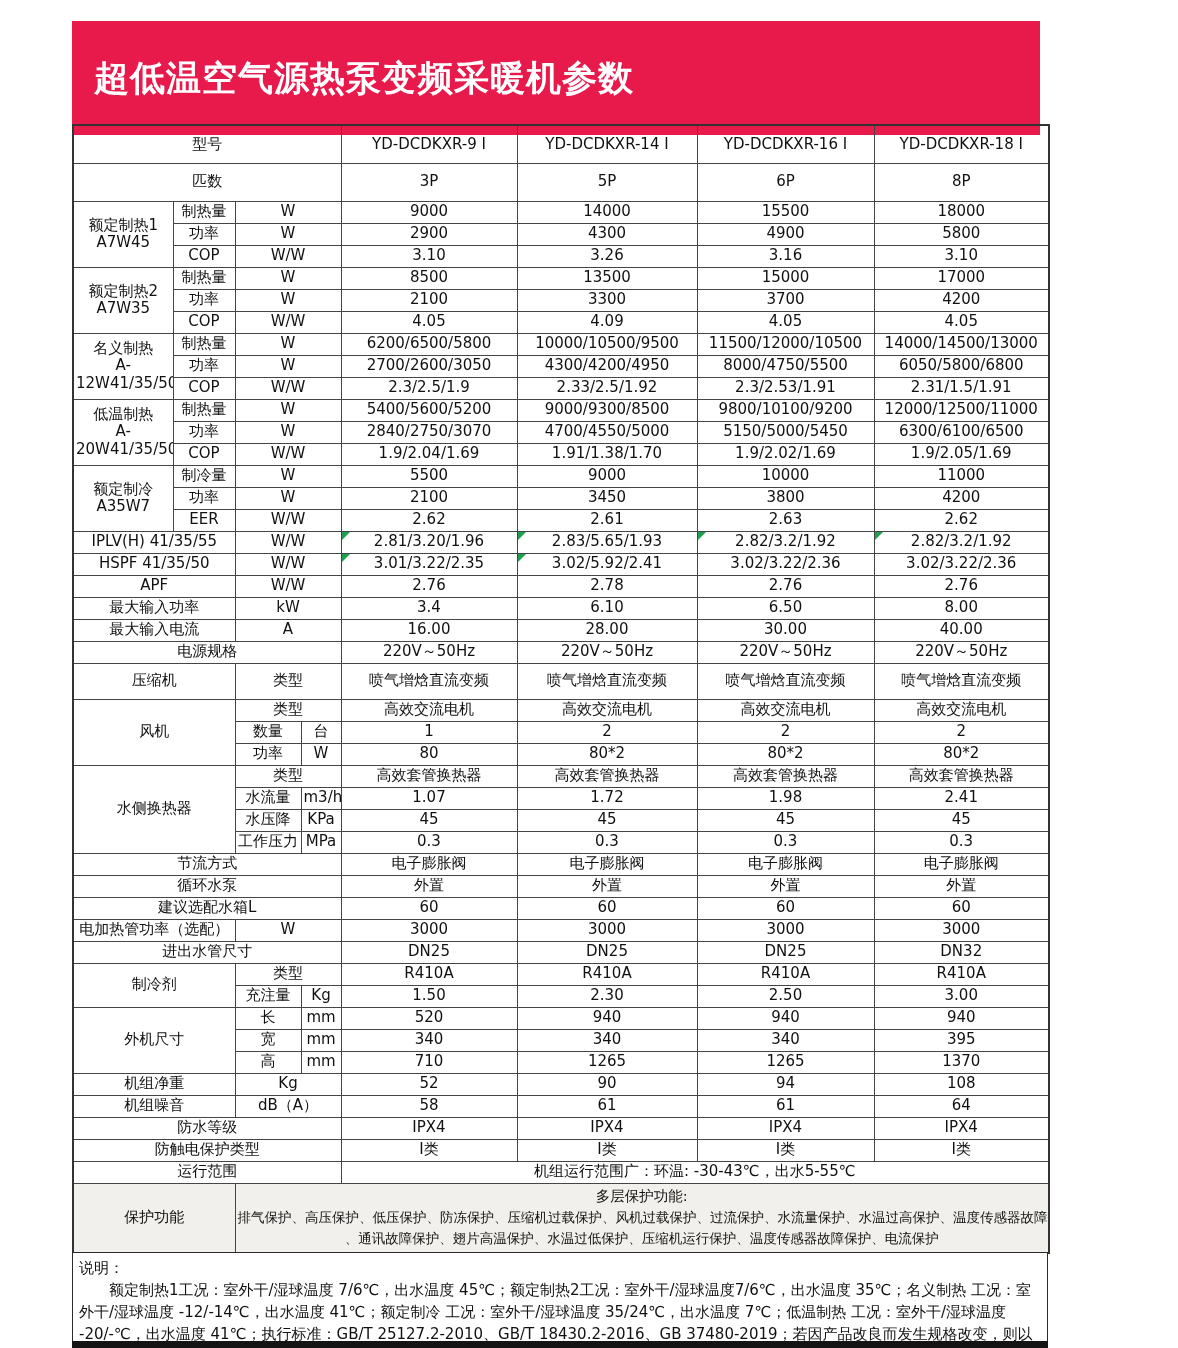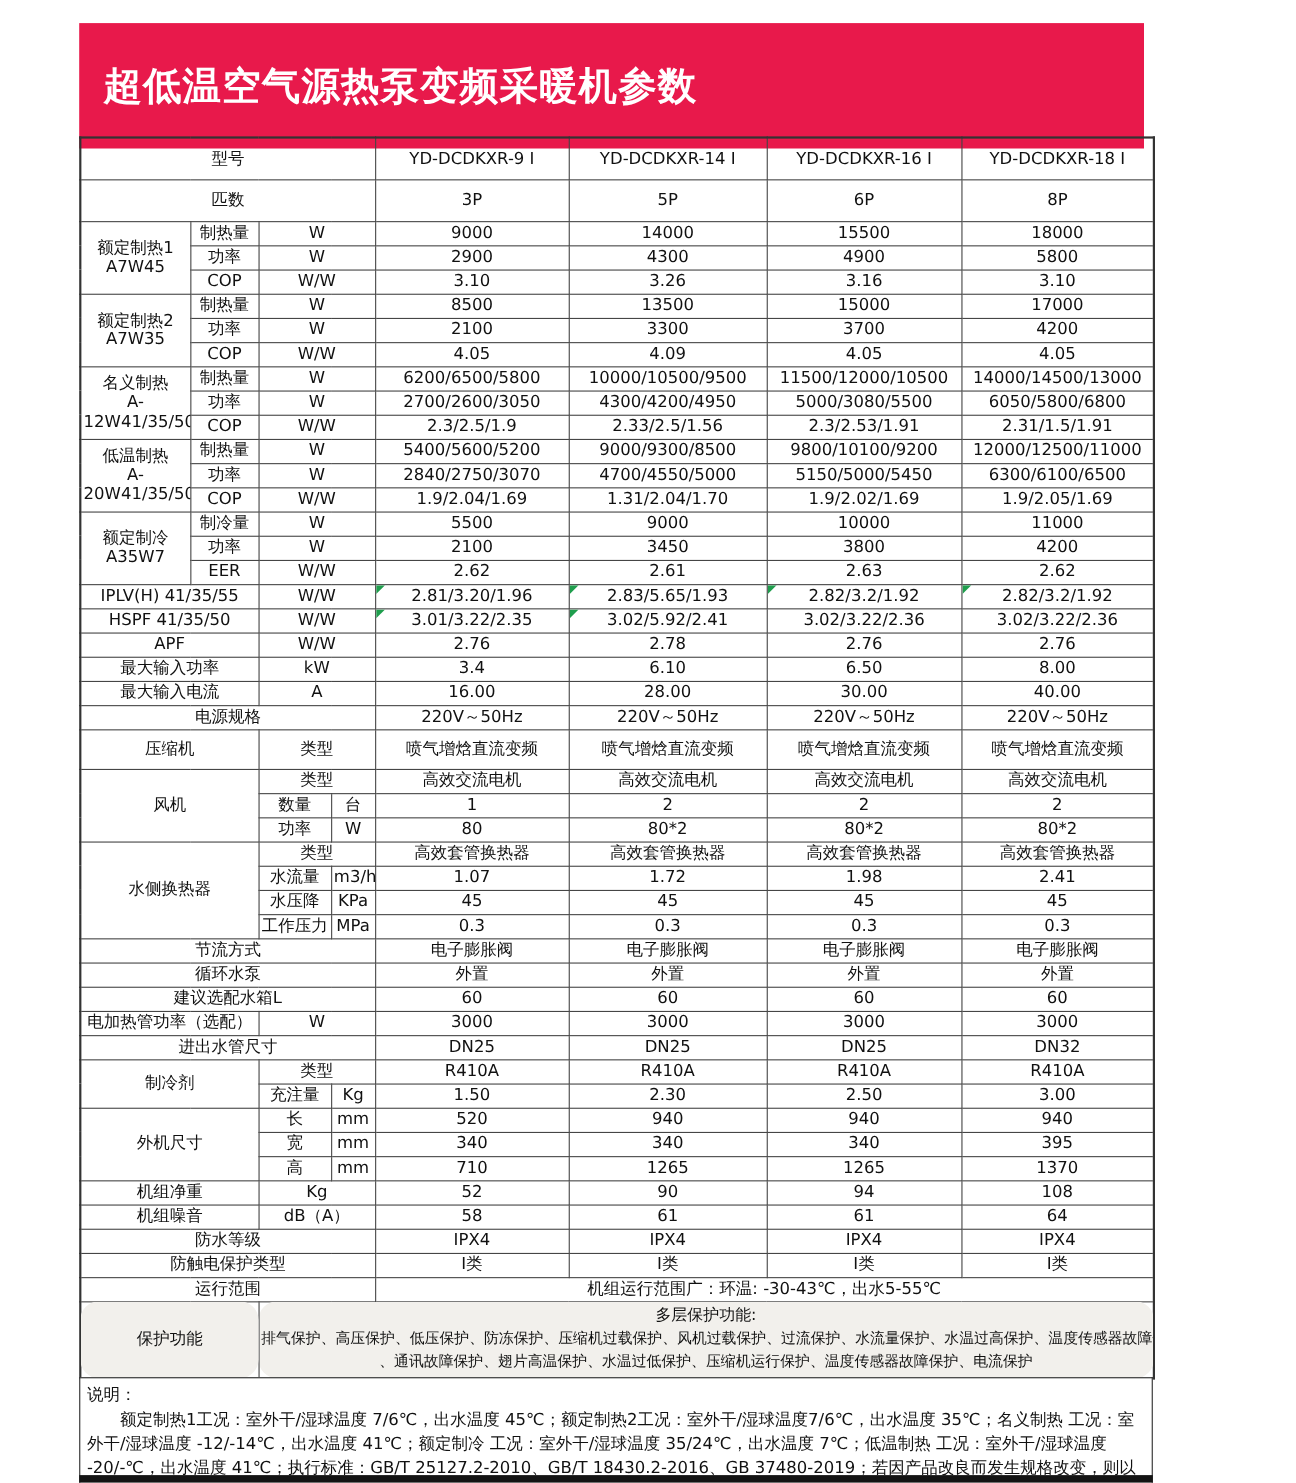--- a/index.html
+++ b/index.html
@@ -27,21 +27,21 @@
   }
   table.spec tr{height:22px;}
   table.spec tr:nth-child(1){height:38px;}
   table.spec tr:nth-child(2){height:38px;}
   table.spec tr:nth-child(24){height:36px;padding-left:36px;}
   table.spec tr:nth-child(47){height:70px;}
   td.marked::before{
     content:"";position:absolute;top:0;left:0;width:0;height:0;
     border-top:8px solid #1f9e4d;border-right:8px solid transparent;
   }
-  td.gray{background:#f2f0ec;border-radius:17px;}
+  td.gray{background:#f2f0ec;}
   .pline{white-space:nowrap;font-size:13.5px;line-height:21px;text-align:center;}
   .pfirst{font-size:14.5px;}
   .notes{
     position:absolute;left:72px;top:1252px;width:976px;height:103px;
     box-sizing:border-box;border:1px solid #2b2b2b;border-bottom:none;
     background:#fff;padding:4px 8px 16px 6px;font-size:15px;line-height:22px;
   }
   .notes .heading{font-weight:normal;}
   .notes .body{text-indent:2em;margin:0;}
   .bottom-bar{
@@ -141,28 +141,28 @@
         <td>6200/6500/5800</td>
         <td>10000/10500/9500</td>
         <td>11500/12000/10500</td>
         <td>14000/14500/13000</td>
       </tr>
       <tr>
         <td>功率</td>
         <td colspan="2">W</td>
         <td>2700/2600/3050</td>
         <td>4300/4200/4950</td>
-        <td>5000/3080/5500</td>
+        <td>8000/4750/5500</td>
         <td>6050/5800/6800</td>
       </tr>
       <tr>
         <td>COP</td>
         <td colspan="2">W/W</td>
         <td>2.3/2.5/1.9</td>
-        <td>2.33/2.5/1.56</td>
+        <td>2.33/2.5/1.92</td>
         <td>2.3/2.53/1.91</td>
         <td>2.31/1.5/1.91</td>
       </tr>
       <tr>
         <td rowspan="3">低温制热
 A-20W41/35/50</td>
         <td>制热量</td>
         <td colspan="2">W</td>
         <td>5400/5600/5200</td>
         <td>9000/9300/8500</td>
@@ -174,21 +174,21 @@
         <td colspan="2">W</td>
         <td>2840/2750/3070</td>
         <td>4700/4550/5000</td>
         <td>5150/5000/5450</td>
         <td>6300/6100/6500</td>
       </tr>
       <tr>
         <td>COP</td>
         <td colspan="2">W/W</td>
         <td>1.9/2.04/1.69</td>
-        <td>1.31/2.04/1.70</td>
+        <td>1.91/1.38/1.70</td>
         <td>1.9/2.02/1.69</td>
         <td>1.9/2.05/1.69</td>
       </tr>
       <tr>
         <td rowspan="3">额定制冷
 A35W7</td>
         <td>制冷量</td>
         <td colspan="2">W</td>
         <td>5500</td>
         <td>9000</td>

